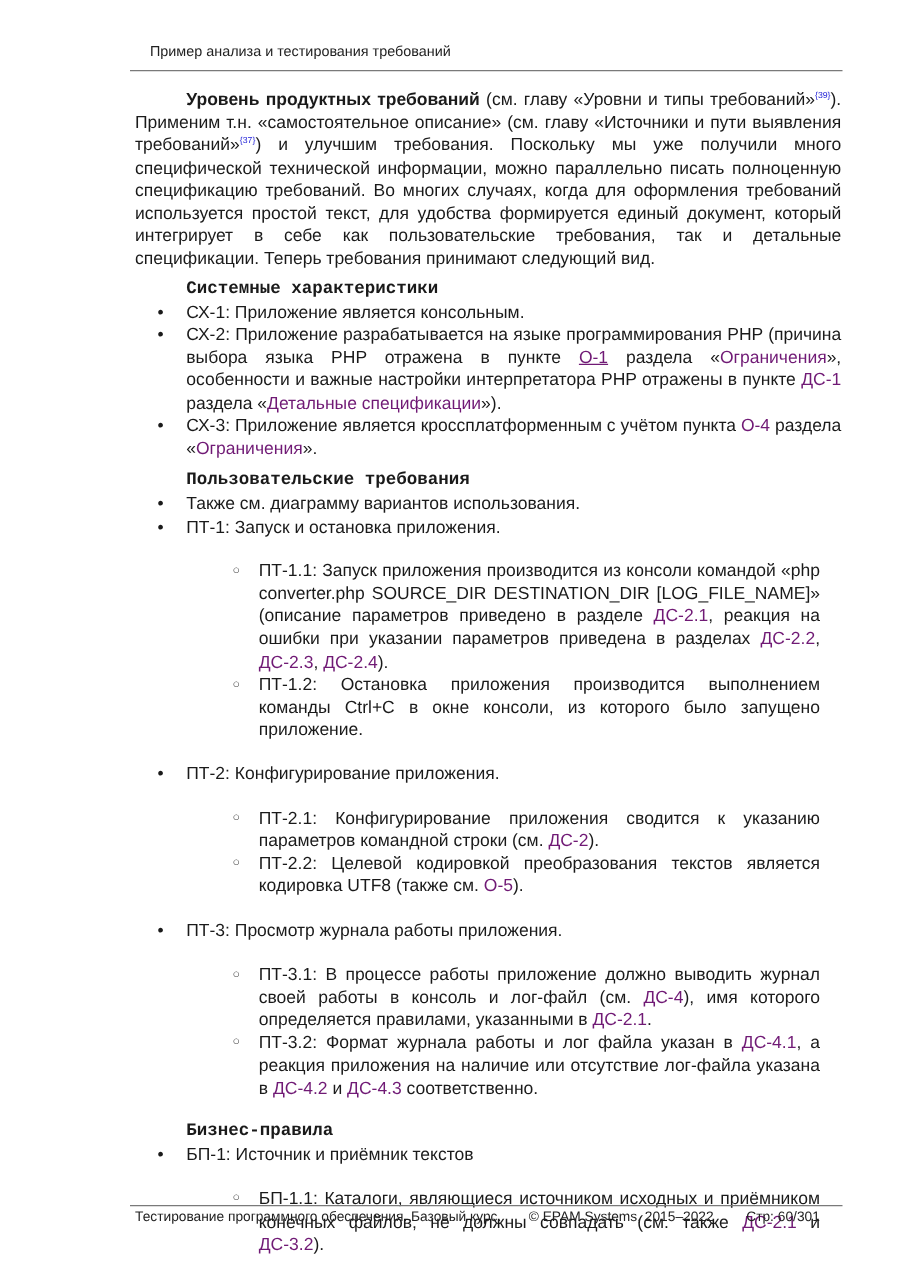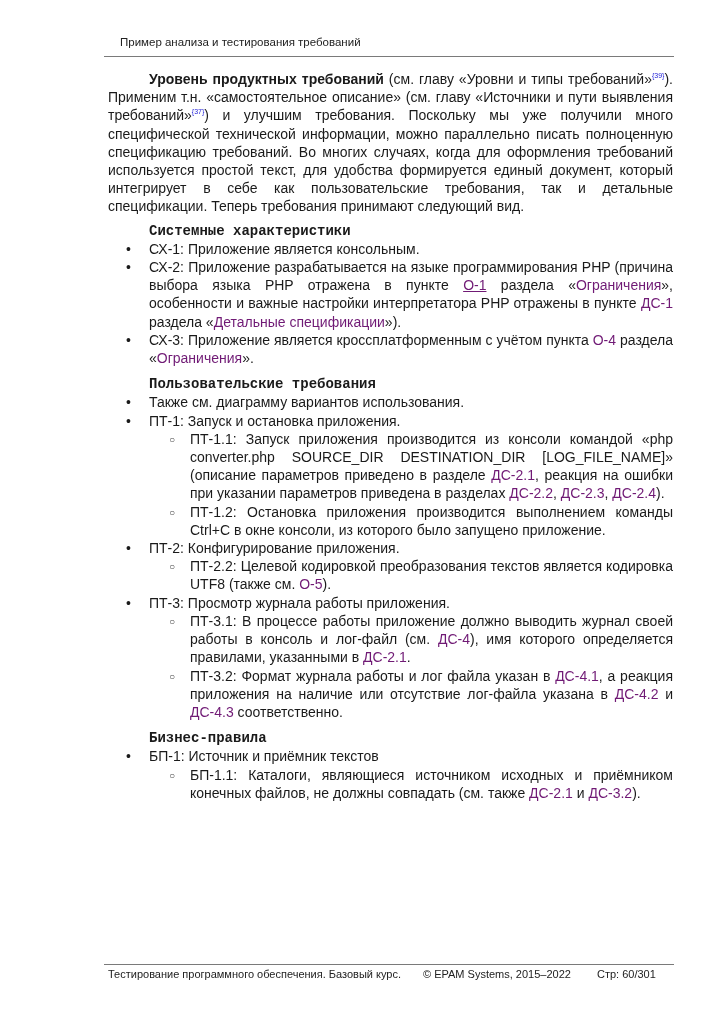--- a/index.html
+++ b/index.html
@@ -11,21 +11,21 @@
   p.intro { margin: 0; text-align: justify; text-indent: 41px; }
   p.intro b { font-weight: bold; }
   sup.ref { font-size: 7px; color: #1a1ad6; vertical-align: 6px; line-height: 0; }
   h4 { margin: 0; font-size: 14px; font-weight: bold; padding-left: 41px; font-family: Liberation Mono, monospace; }
   h4.sec1 { margin-top: 6px; }
   h4.sec2 { margin-top: 8px; }
   h4.sec3 { margin-top: 8px; }
   ul.l1 { list-style: none; margin: 0; padding: 0; }
   ul.l1 > li { position: relative; padding-left: 41px; text-align: justify; }
   ul.l1 > li::before { content: "\2022"; position: absolute; left: 18px; top: 0; font-size: 14px; }
-  ul.l2 { list-style: none; margin: 0; padding: 0; }
+  ul.l2 { list-style: none; margin: 17px; padding: 0; }
   ul.l2 > li { position: relative; padding-left: 41px; text-align: justify; }
   ul.l2 > li::before { content: "\25CB"; position: absolute; left: 20px; top: 1px; font-size: 10px; color: #444; }
   a.lnk { color: #701a75; text-decoration: none; }
   a.lnk.u { text-decoration: underline; }
   .footer-rule { position: absolute; left: 104px; top: 964px; width: 570px; height: 1px; background: #7a7a7a; }
   .footer { position: absolute; top: 968px; font-size: 11px; color: #222; }
   .f-left { left: 108px; }
   .f-mid { left: 423px; }
   .f-right { left: 597px; }
 </style>
@@ -49,20 +49,21 @@
   <ul class="l1">
     <li><span>Также см. диаграмму вариантов использования.</span></li>
     <li><span>ПТ-1: Запуск и остановка приложения.</span>
       <ul class="l2">
         <li><span>ПТ-1.1: Запуск приложения производится из консоли командой «php converter.php SOURCE_DIR DESTINATION_DIR [LOG_FILE_NAME]» (описание параметров приведено в разделе </span><a class="lnk">ДС-2.1</a><span>, реакция на ошибки при указании параметров приведена в разделах </span><a class="lnk">ДС-2.2</a><span>, </span><a class="lnk">ДС-2.3</a><span>, </span><a class="lnk">ДС-2.4</a><span>).</span></li>
         <li><span>ПТ-1.2: Остановка приложения производится выполнением команды Ctrl+C в окне консоли, из которого было запущено приложение.</span></li>
       </ul>
     </li>
     <li><span>ПТ-2: Конфигурирование приложения.</span>
       <ul class="l2">
+        <li><span>ПТ-2.1: Конфигурирование приложения сводится к указанию параметров командной строки (см. </span><a class="lnk">ДС-2</a><span>).</span></li>
         <li><span>ПТ-2.2: Целевой кодировкой преобразования текстов является кодировка UTF8 (также см. </span><a class="lnk">О-5</a><span>).</span></li>
       </ul>
     </li>
     <li><span>ПТ-3: Просмотр журнала работы приложения.</span>
       <ul class="l2">
         <li><span>ПТ-3.1: В процессе работы приложение должно выводить журнал своей работы в консоль и лог-файл (см. </span><a class="lnk">ДС-4</a><span>), имя которого определяется правилами, указанными в </span><a class="lnk">ДС-2.1</a><span>.</span></li>
         <li><span>ПТ-3.2: Формат журнала работы и лог файла указан в </span><a class="lnk">ДС-4.1</a><span>, а реакция приложения на наличие или отсутствие лог-файла указана в </span><a class="lnk">ДС-4.2</a><span> и </span><a class="lnk">ДС-4.3</a><span> соответственно.</span></li>
       </ul>
     </li>
   </ul>

